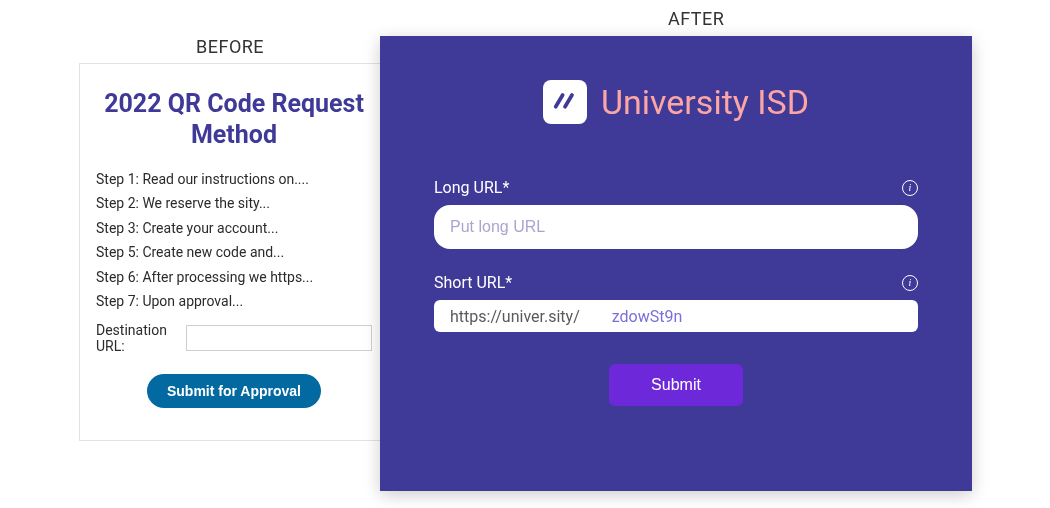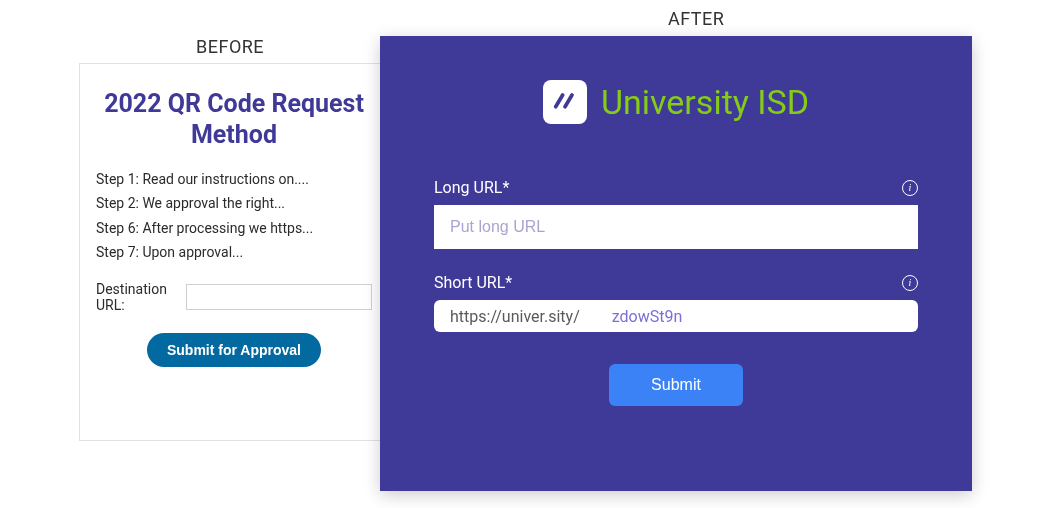--- a/index.html
+++ b/index.html
@@ -53,21 +53,21 @@
     .before-title {
       color: #3f3998;
       font-size: 25px;
       font-weight: 700;
       text-align: center;
       line-height: 1.25;
       margin-bottom: 16px;
     }
     .steps-list {
       list-style: none;
-      margin-bottom: 16px;
+      margin-bottom: 8px;
     }
     .steps-list li {
       font-size: 14px;
       color: #2b2b2b;
       line-height: 1.75;
     }
     .dest-row {
       display: flex;
       align-items: center;
       gap: 6px;
@@ -123,21 +123,21 @@
       border-radius: 8px;
       display: flex;
       align-items: center;
       justify-content: center;
     }
     .brand-icon svg {
       width: 28px;
       height: 28px;
     }
     .brand-text {
-      color: #84cc16;
+      color: #fca5a5;
       font-size: 34px;
       font-weight: 400;
     }
     .field-group {
       margin-bottom: 24px;
     }
     .field-header {
       display: flex;
       align-items: center;
       justify-content: space-between;
@@ -161,21 +161,21 @@
       font-size: 10px;
       font-style: italic;
       font-family: serif;
       cursor: pointer;
     }
     .after-input {
       width: 100%;
       height: 44px;
       background: #ffffff;
       border: none;
-      border-radius: 0;
+      border-radius: 16px;
       padding: 0 16px;
       font-size: 16px;
       color: #333;
     }
     .after-input::placeholder {
       color: #aaa5d0;
     }
     .short-url-display {
       width: 100%;
       height: 32px;
@@ -191,42 +191,44 @@
     .short-prefix {
       color: #5a5a5a;
     }
     .short-suffix {
       color: #7a6fd8;
       margin-left: 32px;
     }
     .after-submit {
       display: block;
       margin: 32px auto 0 auto;
-      background: #3b82f6;
+      background: #6d28d9;
       color: #ffffff;
       font-size: 16px;
       font-weight: 500;
       border: none;
       border-radius: 6px;
       padding: 12px 42px;
       cursor: pointer;
     }
   </style>
 </head>
 <body>
 
 <div class="container">
   <div class="label-before">BEFORE</div>
   <div class="label-after">AFTER</div>
 
   <div class="before-panel">
     <div class="before-title">2022 QR Code Request Method</div>
     <ul class="steps-list">
       <li>Step 1: Read our instructions on....</li>
-      <li>Step 2: We approval the right...</li>
+      <li>Step 2: We reserve the sity...</li>
+      <li>Step 3: Create your account...</li>
+      <li>Step 5: Create new code and...</li>
       <li>Step 6: After processing we https...</li>
       <li>Step 7: Upon approval...</li>
     </ul>
     <div class="dest-row">
       <span class="dest-label">Destination URL:</span>
       <input type="text" class="dest-input" value="" style="">
     </div>
     <button class="before-submit">Submit for Approval</button>
   </div>
 

